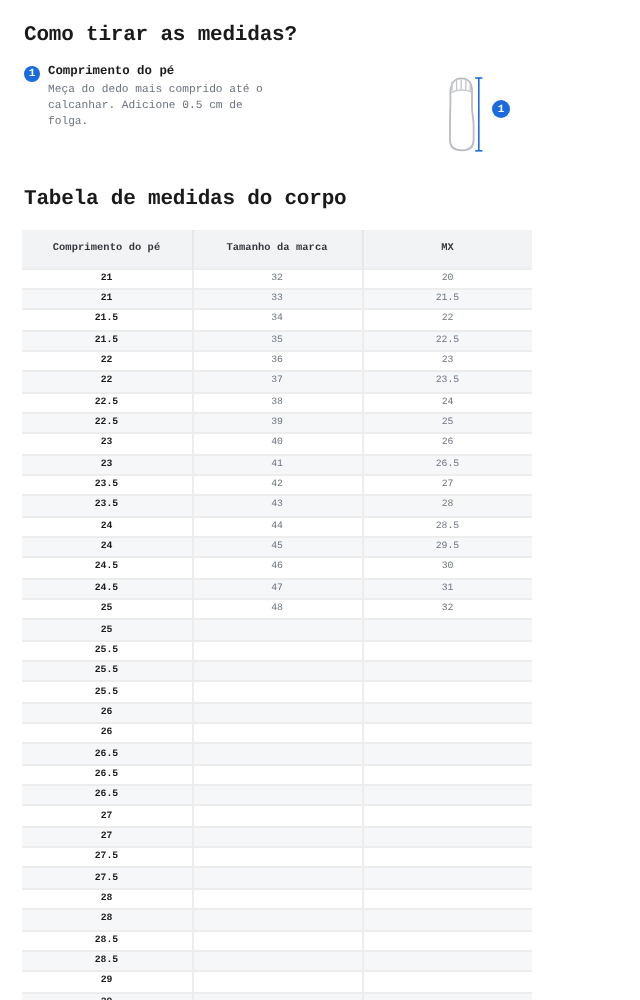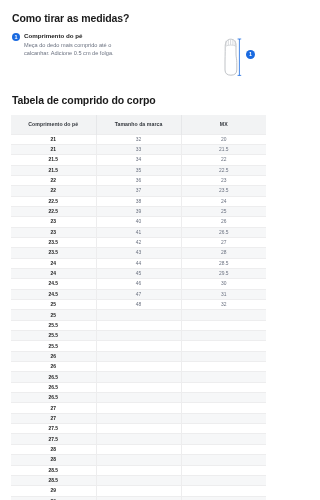--- a/index.html
+++ b/index.html
@@ -4,21 +4,21 @@
 <style>
   * { box-sizing: border-box; margin: 0; padding: 0; }
   html, body {
     width: 275px;
     height: 500px;
     background: #ffffff;
     font-family: "Liberation Sans", sans-serif;
     color: #1a1a1a;
     overflow: hidden;
   }
-  .page { width: 275px; height: 379px; padding: 10px 10px 8px 10px; position: relative; }
+  .page { width: 275px; height: 379px; padding: 10px 10px 8px 10px; position: relative; font-family: Liberation Mono, monospace; }
 
   
   .howto-title {
     font-size: 10.5px;
     font-weight: bold;
     letter-spacing: -0.1px;
     color: #1a1a1a;
     margin: 2px 0 0 2px;
   }
   .howto-body { display: flex; align-items: flex-start; margin-top: 8px; }
@@ -147,21 +147,21 @@
             <path d="M28.4 5.0 L28.4 41.4" stroke="#1a6ae0" stroke-width="0.8"></path>
             <path d="M26.6 5.0 L30.2 5.0" stroke="#1a6ae0" stroke-width="0.8"></path>
             <path d="M26.6 41.4 L30.2 41.4" stroke="#1a6ae0" stroke-width="0.8"></path>
           </g>
         </svg>
         <div class="illus-badge">1</div>
       </div>
     </div>
   </div>
 
-  <div class="table-title">Tabela de comprido do corpo</div>
+  <div class="table-title">Tabela de medidas do corpo</div>
 
   <table class="size-table">
     <thead>
       <tr>
         <th>Comprimento do pé</th>
         <th>Tamanho da marca</th>
         <th>MX</th>
       </tr>
     </thead>
     <tbody id="table-body">

